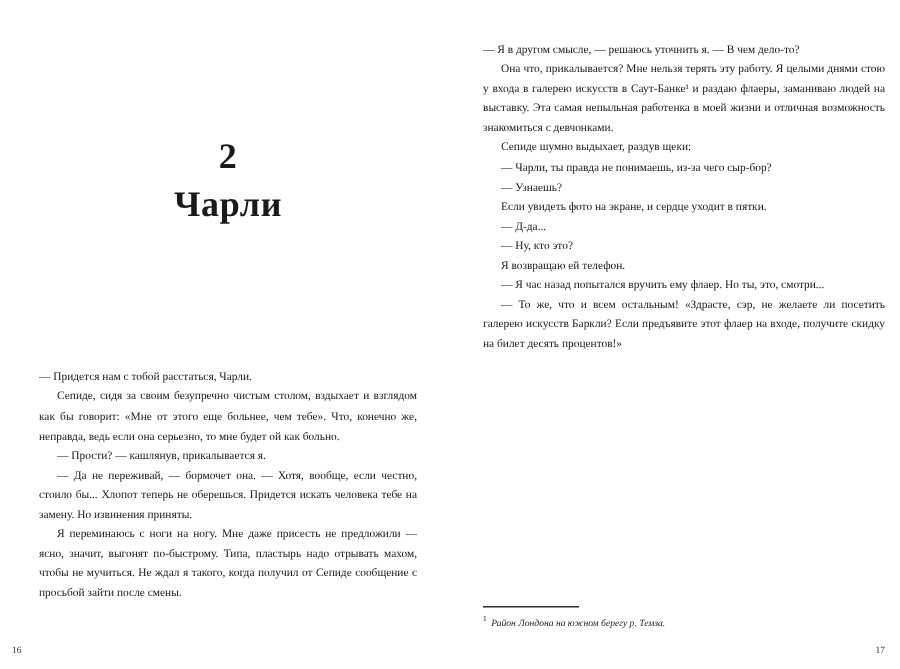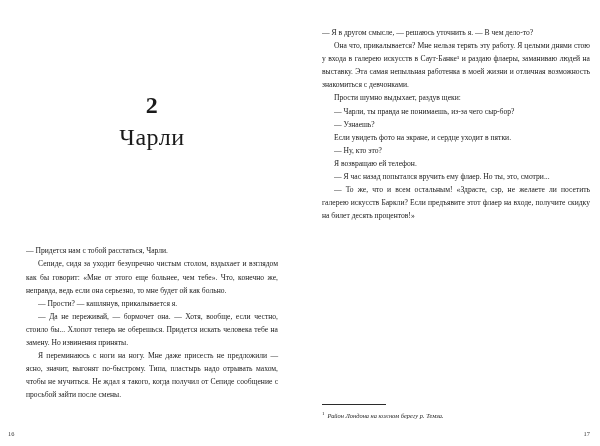--- a/index.html
+++ b/index.html
@@ -38,21 +38,21 @@
     text-align: center;
   }
   .chapter-number {
     font-size: 24px;
     font-weight: bold;
     line-height: 1.1;
     letter-spacing: 0.5px;
   }
   .chapter-title {
     font-size: 24px;
-    font-weight: normal;
+    font-weight: bold;
     line-height: 1.25;
     margin-top: 4px;
     letter-spacing: 0.5px;
   }
   p.body {
     font-size: 7.6px;
     line-height: 13.1px;
     text-align: justify;
     margin: 0;
     text-indent: 12px;
@@ -101,36 +101,37 @@
 <div class="spread">
 
   <div class="page page-left">
 
     <div class="chapter-block">
       <div class="chapter-number">2</div>
       <div class="chapter-title">Чарли</div>
     </div>
 
     <p class="body noindent">— Придется нам с тобой расстаться, Чарли.</p>
-    <p class="body">Сепиде, сидя за уходит безупречно чистым столом, взды­хает и взглядом как бы говорит: «Мне от этого еще больнее, чем тебе». Что, конечно же, неправда, ведь если она серьезно, то мне будет ой как больно.</p>
+    <p class="body">Сепиде, сидя за своим безупречно чистым столом, взды­хает и взглядом как бы говорит: «Мне от этого еще больнее, чем тебе». Что, конечно же, неправда, ведь если она серьезно, то мне будет ой как больно.</p>
     <p class="body">— Прости? — кашлянув, прикалывается я.</p>
     <p class="body">— Да не переживай, — бормочет она. — Хотя, вообще, если честно, стоило бы... Хлопот теперь не оберешься. При­дется искать человека тебе на замену. Но извинения приняты.</p>
     <p class="body">Я переминаюсь с ноги на ногу. Мне даже присесть не пред­ложили — ясно, значит, выгонят по-быстрому. Типа, пластырь надо отрывать махом, чтобы не мучиться. Не ждал я такого, когда получил от Сепиде сообщение с просьбой зайти после смены.</p>
 
     <div class="folio folio-left">16</div>
   </div>
 
   <div class="page page-right">
 
     <p class="body noindent">— Я в другом смысле, — решаюсь уточнить я. — В чем дело-то?</p>
     <p class="body">Она что, прикалывается? Мне нельзя терять эту работу. Я целыми днями стою у входа в галерею искусств в Саут-Банке¹ и раздаю флаеры, заманиваю людей на выставку. Эта самая непыльная работенка в моей жизни и отличная воз­можность знакомиться с девчонками.</p>
-    <p class="body">Прости шумно выдыхает, раздув щеки:</p>
+    <p class="body">Сепиде шумно выдыхает, раздув щеки:</p>
     <p class="body">— Чарли, ты правда не понимаешь, из-за чего сыр-бор?</p>
     <p class="body">— Узнаешь?</p>
     <p class="body">Если увидеть фото на экране, и сердце уходит в пятки.</p>
+    <p class="body">— Д-да...</p>
     <p class="body">— Ну, кто это?</p>
     <p class="body">Я возвращаю ей телефон.</p>
     <p class="body">— Я час назад попытался вручить ему флаер. Но ты, это, смотри...</p>
     <p class="body">— То же, что и всем остальным! «Здрасте, сэр, не желае­те ли посетить галерею искусств Баркли? Если предъявите этот флаер на входе, получите скидку на билет десять про­центов!»</p>
 
     <div class="footnote-wrap">
       <div class="footnote-rule"></div>
       <div class="footnote-text">
         <sup>1</sup><span>Район Лондона на южном берегу р. Темза.</span>
       </div>

